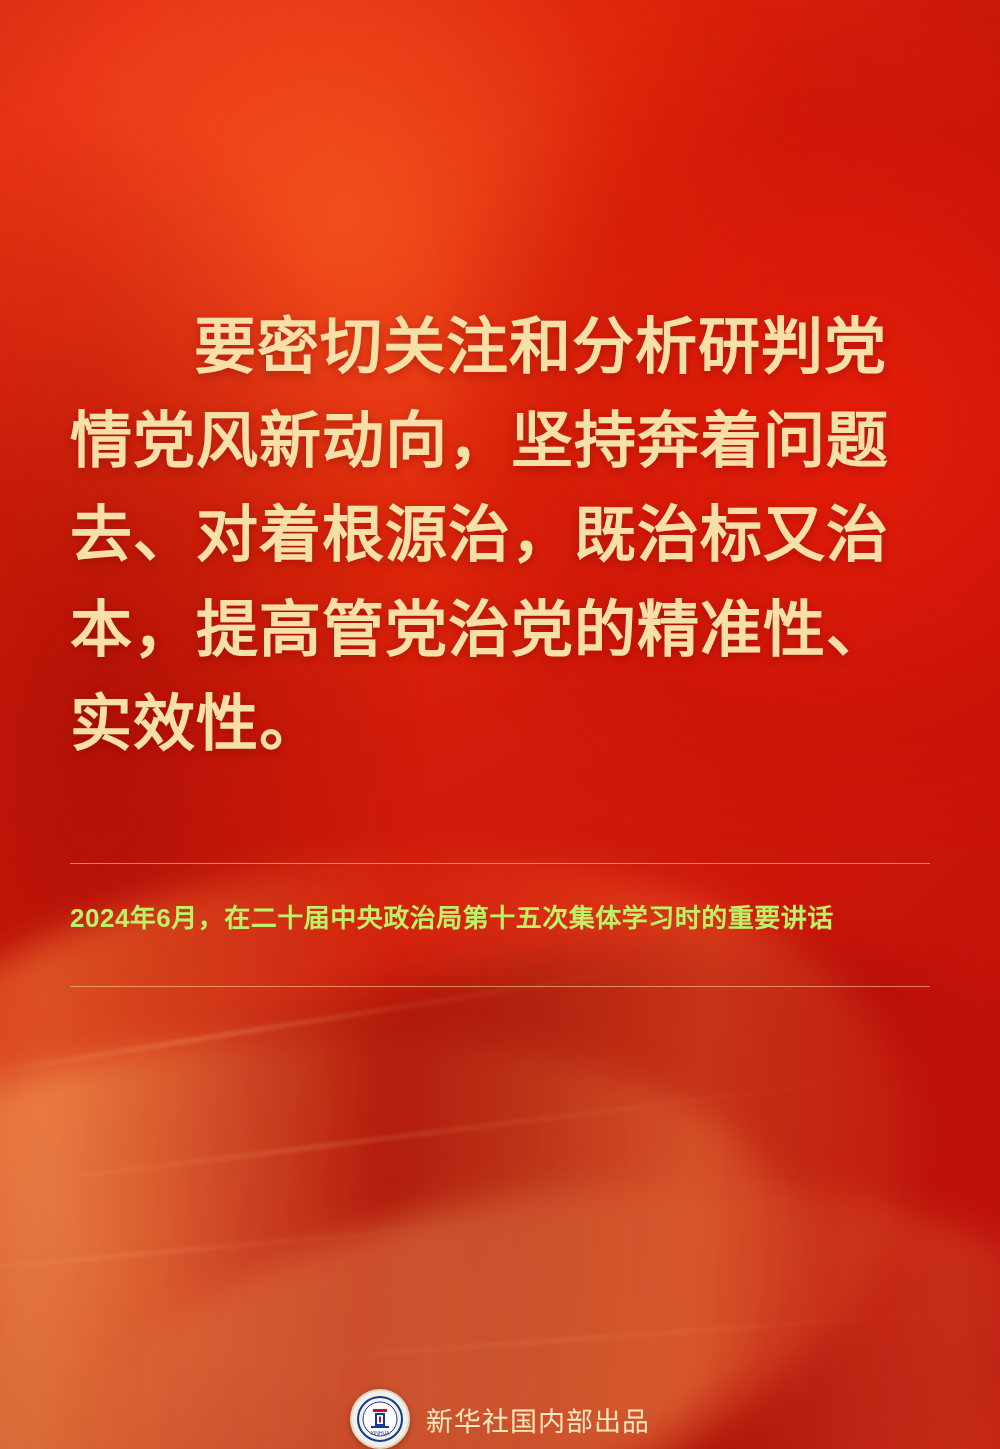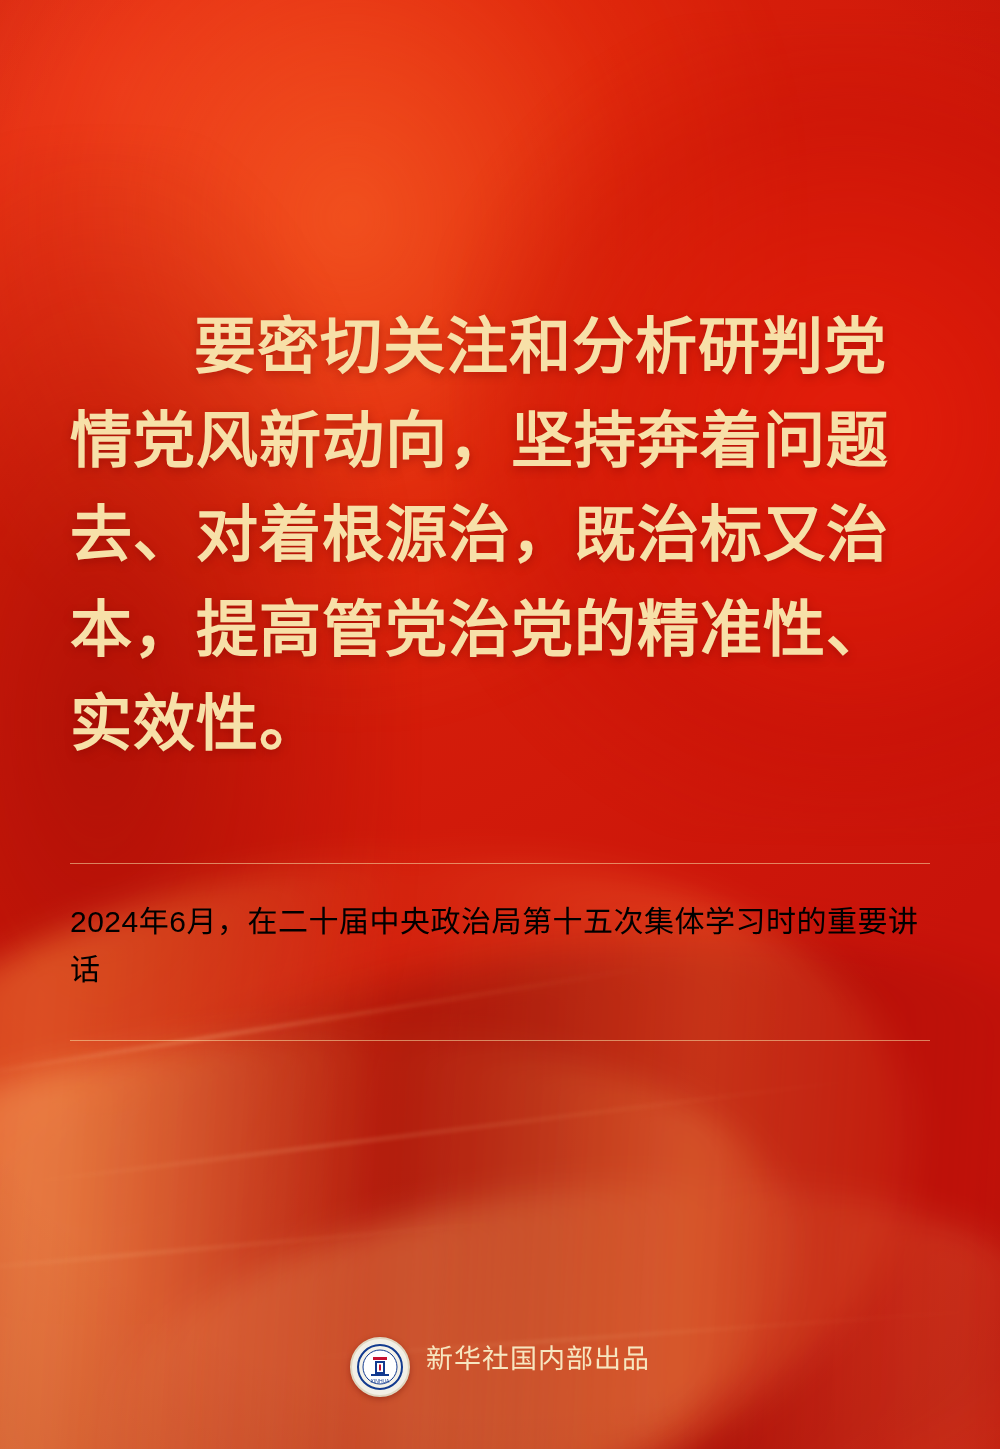--- a/index.html
+++ b/index.html
@@ -133,35 +133,35 @@
   .rule {
     height: 1px;
     background: rgba(247,224,168,0.55);
     width: 100%;
   }
   .rule-top { margin-top: 92px; }
   .rule-bottom { margin-top: 46px; }
 
   .source {
     margin-top: 34px;
-    color: #000000;
-    font-size: 30px;
+    color: #bef264;
+    font-size: 26px;
     line-height: 1.6;
     letter-spacing: 0.5px;
     font-family: "Liberation Sans", "DejaVu Sans", sans-serif;
+    font-weight: bold;
   }
 
   .spacer { flex: 1 1 auto; }
 
   .footer {
     display: flex;
-    align-items: flex-start;
+    align-items: center;
     justify-content: center;
     gap: 16px;
-    padding-bottom: 52px;
   }
   .footer-logo {
     width: 56px;
     height: 56px;
     border-radius: 50%;
     background: #f2efe6;
     border: 2px solid #dfd7c2;
     display: flex;
     align-items: center;
     justify-content: center;

